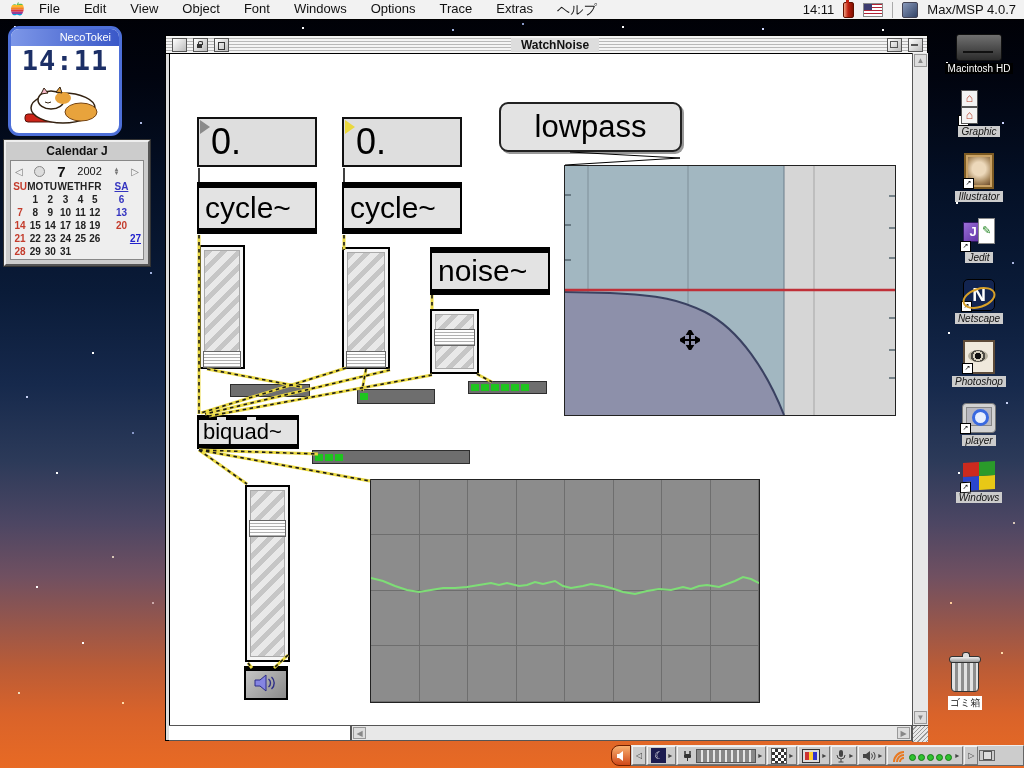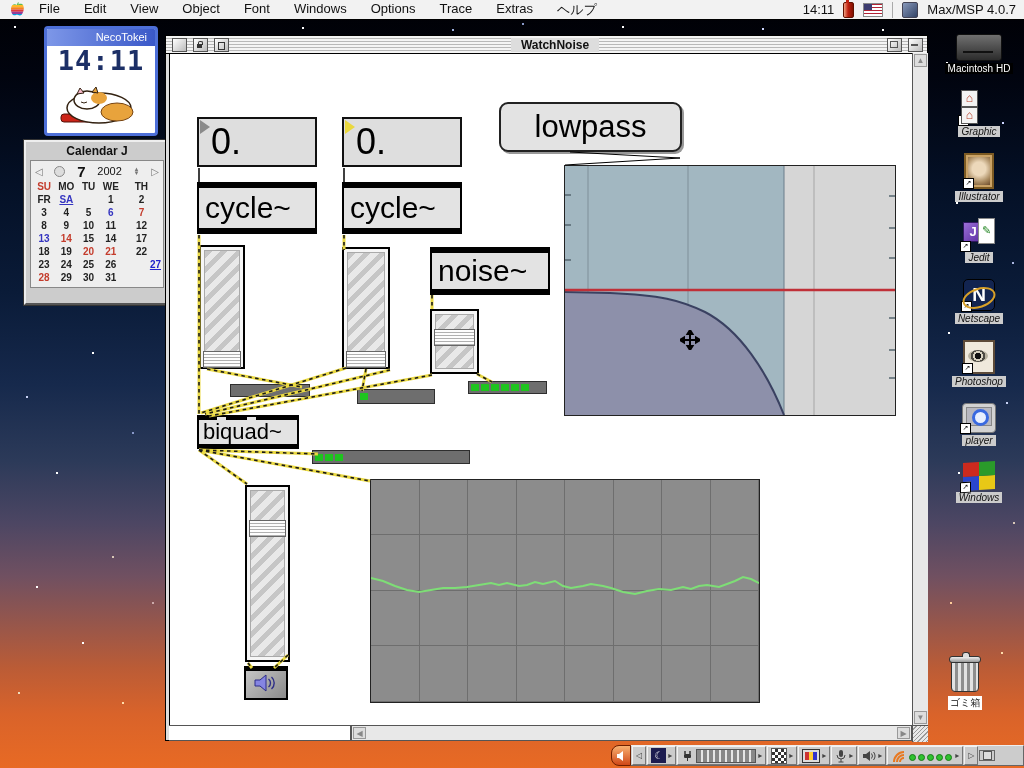--- a/index.html
+++ b/index.html
@@ -34,39 +34,39 @@
   .mb-flag{width:18px;height:12px;border:1px solid #888;
     background:repeating-linear-gradient(180deg,#b22234 0 1.5px,#fff 1.5px 3px);position:relative;}
   .mb-flag::before{content:"";position:absolute;left:0;top:0;width:8px;height:6px;background:#3c3b6e;}
   .mb-sep{width:1px;height:16px;background:#aaa;}
   .mb-appicon{width:14px;height:14px;border:1px solid #445;border-radius:2px;
     background:linear-gradient(135deg,#8899bb,#334466);}
   .mb-appname{font-size:13px;}
 
   
   #neco{position:absolute;left:8px;top:26px;width:108px;height:104px;z-index:5;
-    background:#fff;border:3px solid #4d6fd8;border-radius:4px;overflow:hidden;margin-left:36px;}
+    background:#fff;border:3px solid #4d6fd8;border-radius:11px;overflow:hidden;}
   .neco-title{height:17px;background:linear-gradient(90deg,#7d97e8,#3a58c8);
     color:#fff;font-size:11px;text-align:right;padding:2px 8px 0 0;box-sizing:border-box;}
   .neco-time{font-family:"DejaVu Sans Mono",monospace;font-weight:bold;font-size:27px;
     color:#1c2f66;text-align:center;letter-spacing:1px;line-height:30px;}
 
   
-  #calendar{position:absolute;left:24px;top:140px;width:142px;z-index:5;background:#ccc;
+  #calendar{position:absolute;left:4px;top:140px;width:142px;z-index:5;background:#ccc;
     border:2px solid;border-color:#eee #555 #555 #eee;outline:1px solid #333;
-    font-size:10px;padding-bottom:15px;}
+    font-size:10px;padding-bottom:4px;}
   .cal-title{text-align:center;font-weight:bold;font-size:12px;padding:2px 0;color:#111;}
   .cal-inner{margin:0 4px;background:#eee;border:1px solid #888;padding:2px;}
   .cal-nav{display:flex;align-items:center;justify-content:space-between;padding:0 2px;height:16px;}
   .cal-nav .tri{color:#777;font-size:10px;}
   .cal-nav .circ{width:9px;height:9px;border-radius:50%;background:#ddd;border:1px solid #888;}
   .cal-month{font-weight:bold;font-size:15px;color:#111;}
   .cal-year{font-size:11px;color:#111;}
   .spin{display:flex;flex-direction:column;font-size:6px;line-height:4px;color:#777;}
-  #cal-grid{display:grid;grid-template-columns:repeat(5,1fr);text-align:center;
+  #cal-grid{display:grid;grid-template-columns:repeat(7,1fr);text-align:center;
     margin-top:2px;row-gap:2px;}
   .cday{font-size:10px;font-weight:bold;}
   .c-r{color:#c43c2c;} .c-b{color:#3434c0;} .c-k{color:#222;} .c-e{color:transparent;}
   .c-t{color:#2222cc;text-decoration:underline;font-weight:900;margin-left:28px;}
   .ch.c-b{text-decoration:underline;}
 
   
   #desktop-icons{position:absolute;left:936px;top:34px;width:86px;z-index:5;
     display:flex;flex-direction:column;align-items:center;gap:16px;}
   .desk-icon{display:flex;flex-direction:column;align-items:center;gap:2px;}

